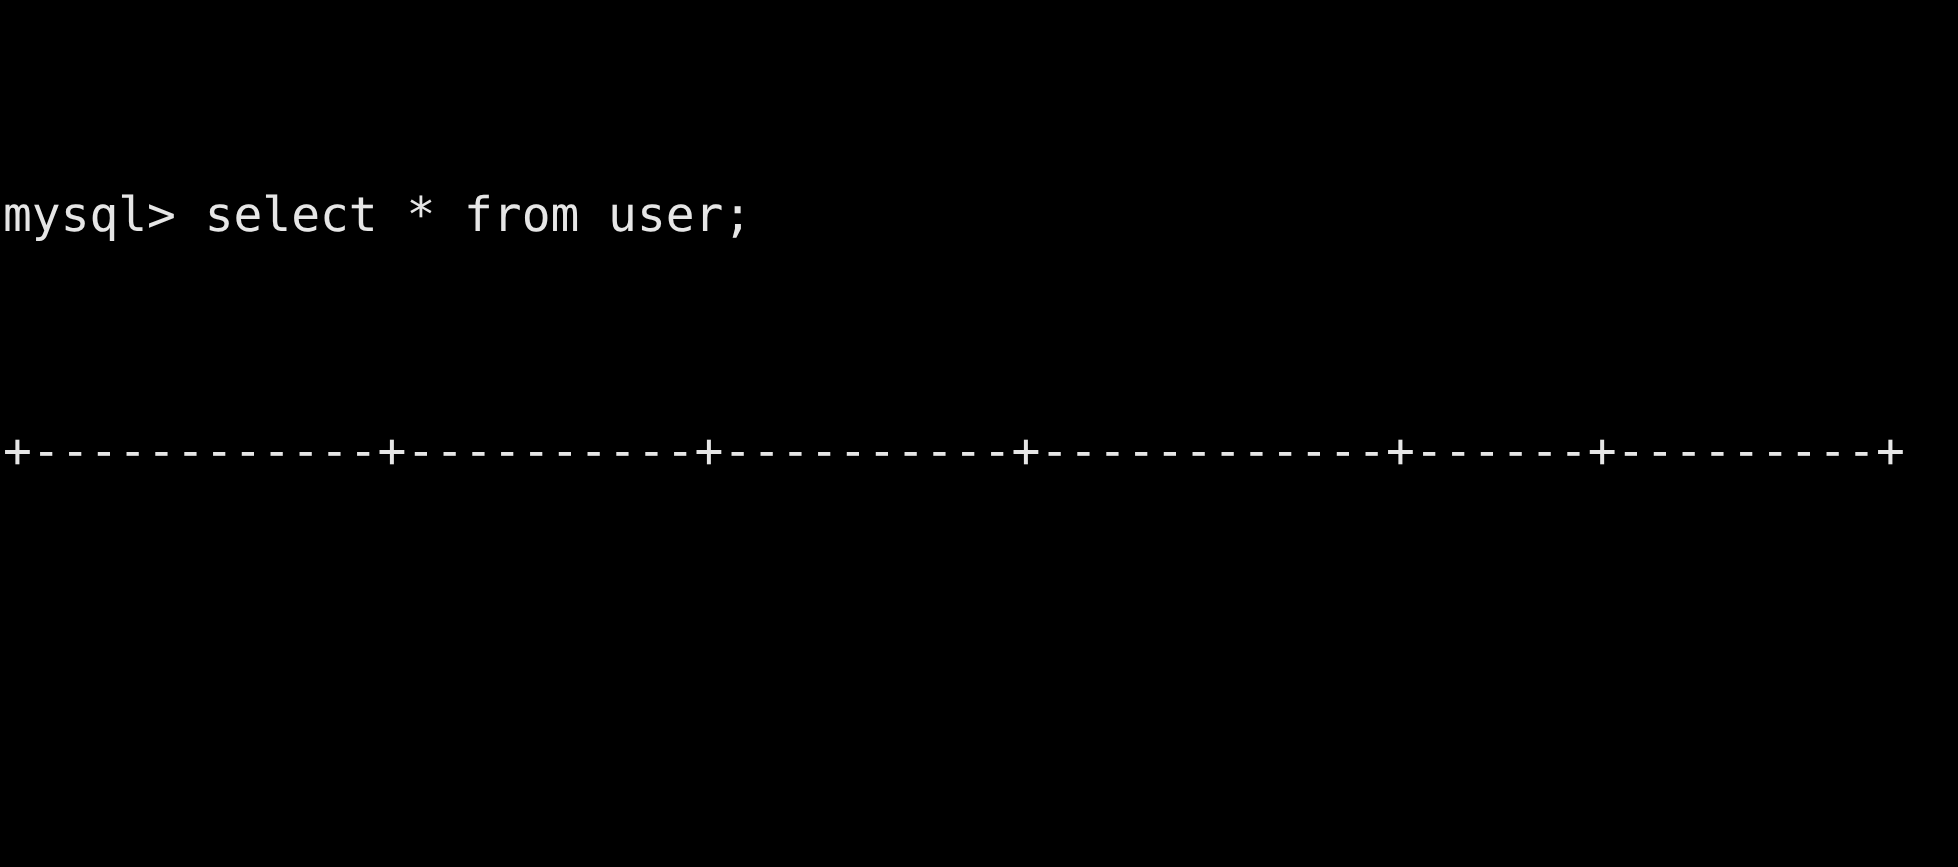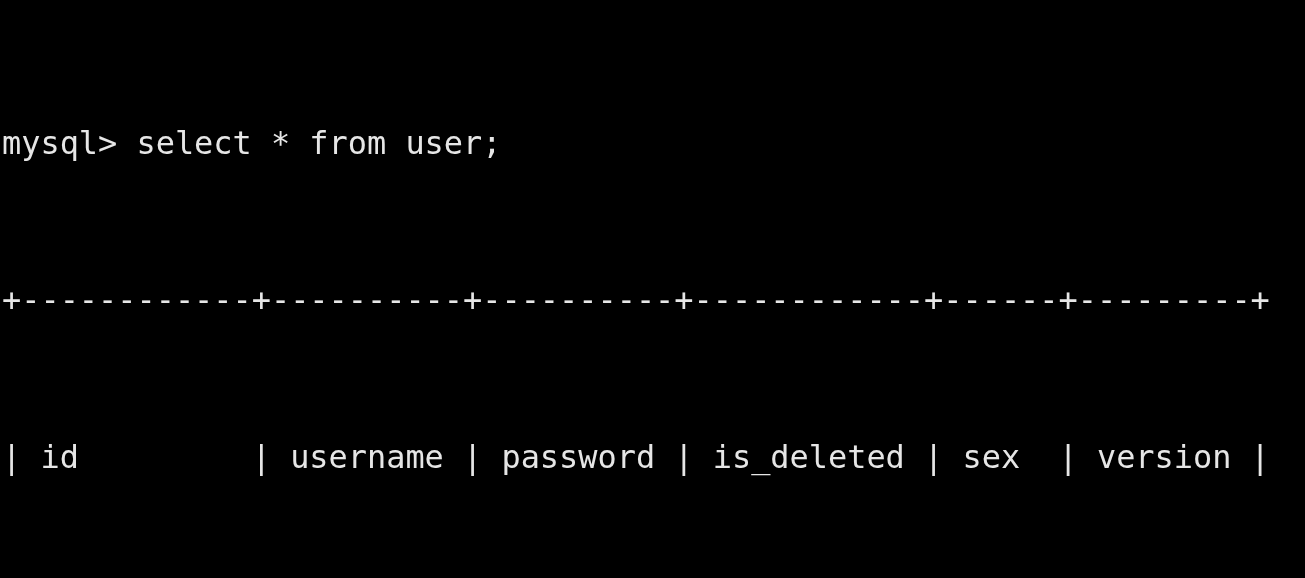--- a/index.html
+++ b/index.html
@@ -36,21 +36,20 @@
 </style>
 </head>
 <body>
 
 <div id="terminal" style="font-size: 31.9273px;">
 
   <span class="line">mysql&gt; select * from user;</span>
 
   <span class="line">+------------+----------+----------+------------+------+---------+</span>
 
-  <span class="line">| id         | username | password | is_deleted | sex  | version |</span>
 
   
 
   
   
   
   
   
   
   

